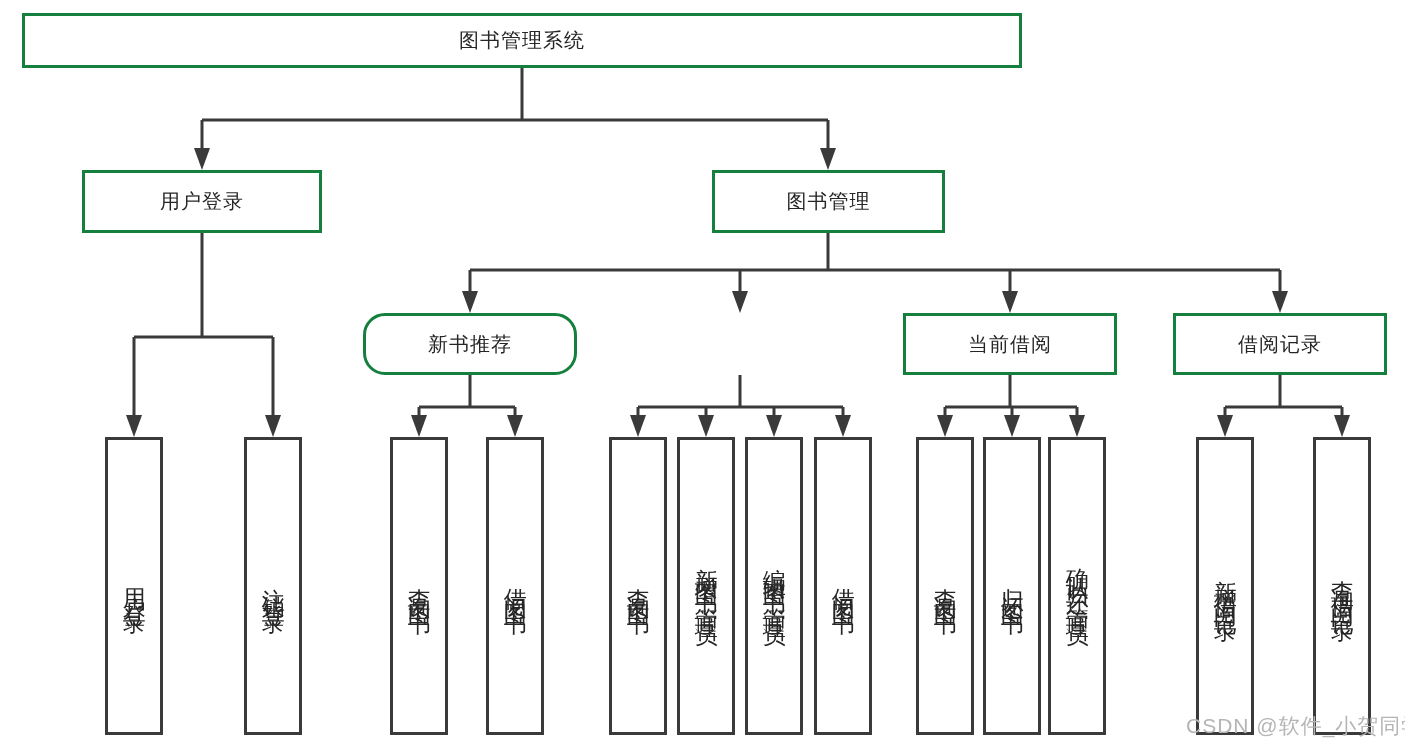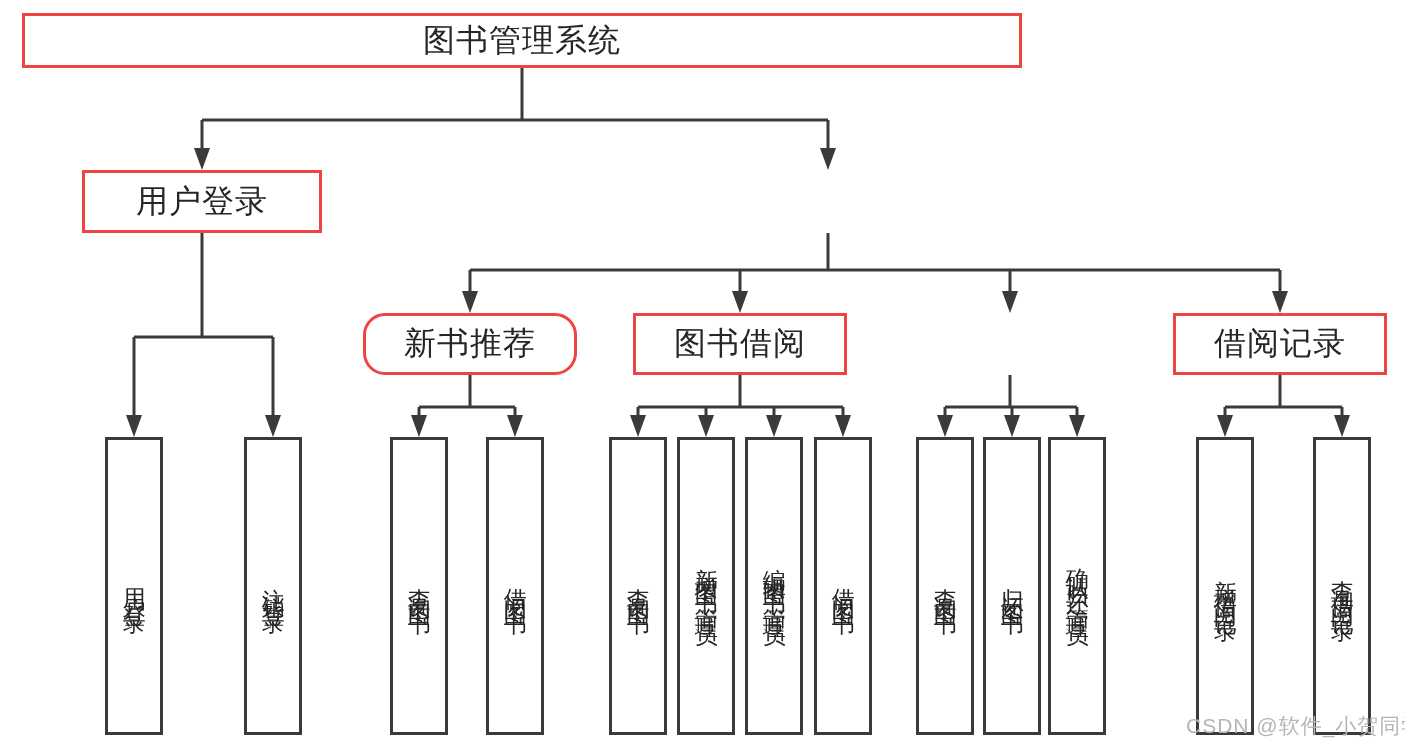--- a/index.html
+++ b/index.html
@@ -6,23 +6,23 @@
   html,body { background:#ffffff; }
   body {
     width:1405px; height:747px;
     position:relative; overflow:hidden;
     font-family:"Liberation Sans","DejaVu Sans",sans-serif;
   }
   .stage { position:absolute; left:0; top:0; width:1405px; height:747px; }
   svg.connectors { position:absolute; left:0; top:0; }
   .hbox {
     position:absolute;
-    border:3px solid #ef4444; background:#ffffff;
+    border:3px solid #15803d; background:#ffffff;
     display:flex; align-items:center; justify-content:center;
-    font-size:32px; color:#262626; letter-spacing:1px;
+    font-size:20px; color:#262626; letter-spacing:1px;
   }
   .vbox {
     position:absolute; top:437px; width:58px; height:298px;
     border:3px solid #3a3a3a; background:#ffffff;
     display:flex; align-items:center; justify-content:center;
   }
   .vbox span {
     writing-mode:vertical-rl; text-orientation:mixed;
     font-size:23px; letter-spacing:8px; line-height:1.1;
     color:#262626;
@@ -74,23 +74,24 @@
       <polygon points="1004,415 1020,415 1012,437"></polygon>
       <polygon points="1069,415 1085,415 1077,437"></polygon>
       <polygon points="1217,415 1233,415 1225,437"></polygon>
       <polygon points="1334,415 1350,415 1342,437"></polygon>
     </g>
   </svg>
 
   <div class="hbox" style="left:22px; top:13px; width:1000px; height:55px;">图书管理系统</div>
 
   <div class="hbox" style="left:82px; top:170px; width:240px; height:63px;">用户登录</div>
+  <div class="hbox" style="left:712px; top:170px; width:233px; height:63px;">图书管理</div>
 
   <div class="hbox" style="left:363px; top:313px; width:214px; height:62px;border-radius:22px;">新书推荐</div>
-  <div class="hbox" style="left:633px; top:313px; width:214px; height:62px;">图书借阅</div>
+  <div class="hbox" style="left:903px; top:313px; width:214px; height:62px;">当前借阅</div>
   <div class="hbox" style="left:1173px; top:313px; width:214px; height:62px;">借阅记录</div>
 
   <div class="vbox" style="left:105px;">
     <span>用户登录</span>
   </div>
   <div class="vbox" style="left:244px;">
     <span>注销登录</span>
   </div>
 
   <div class="vbox" style="left:390px;">

